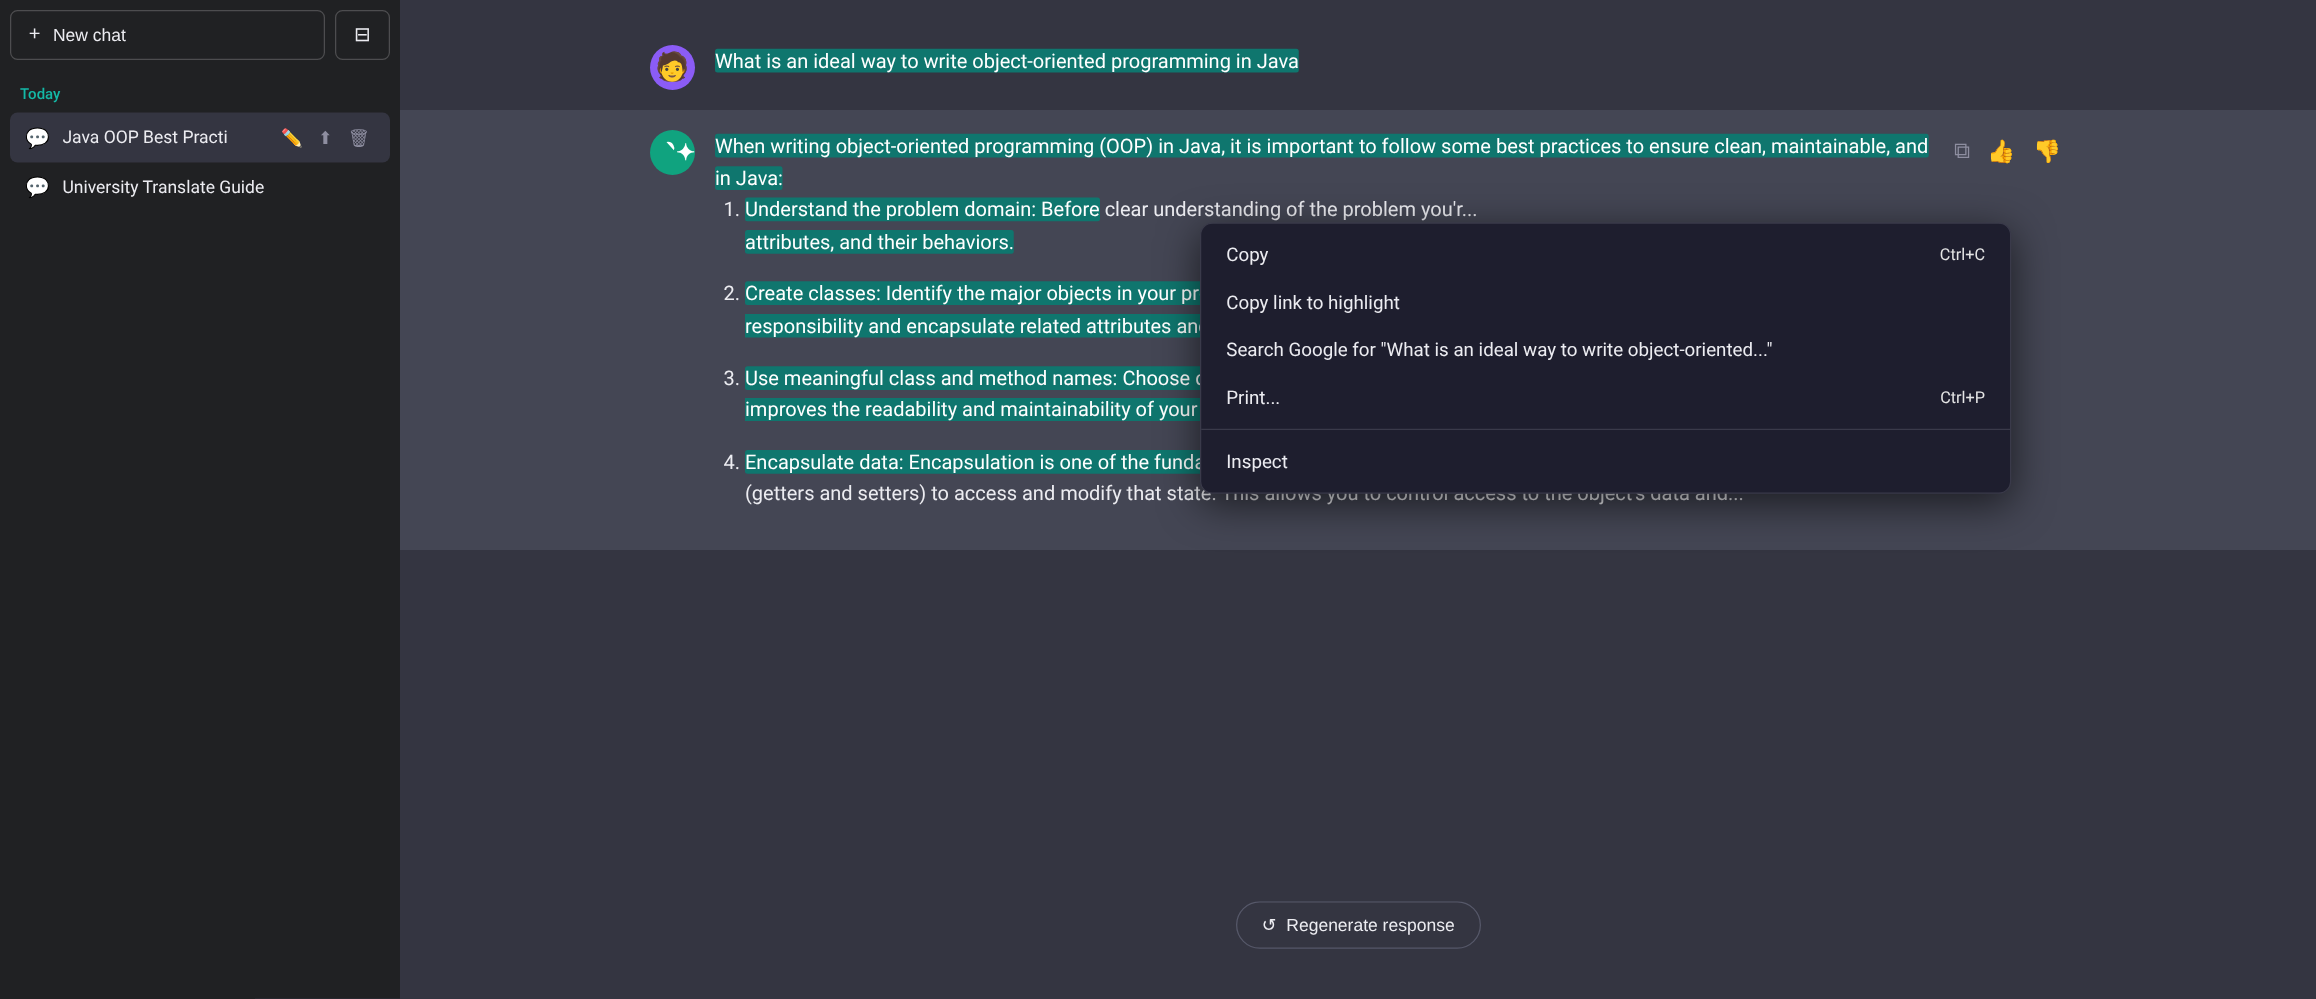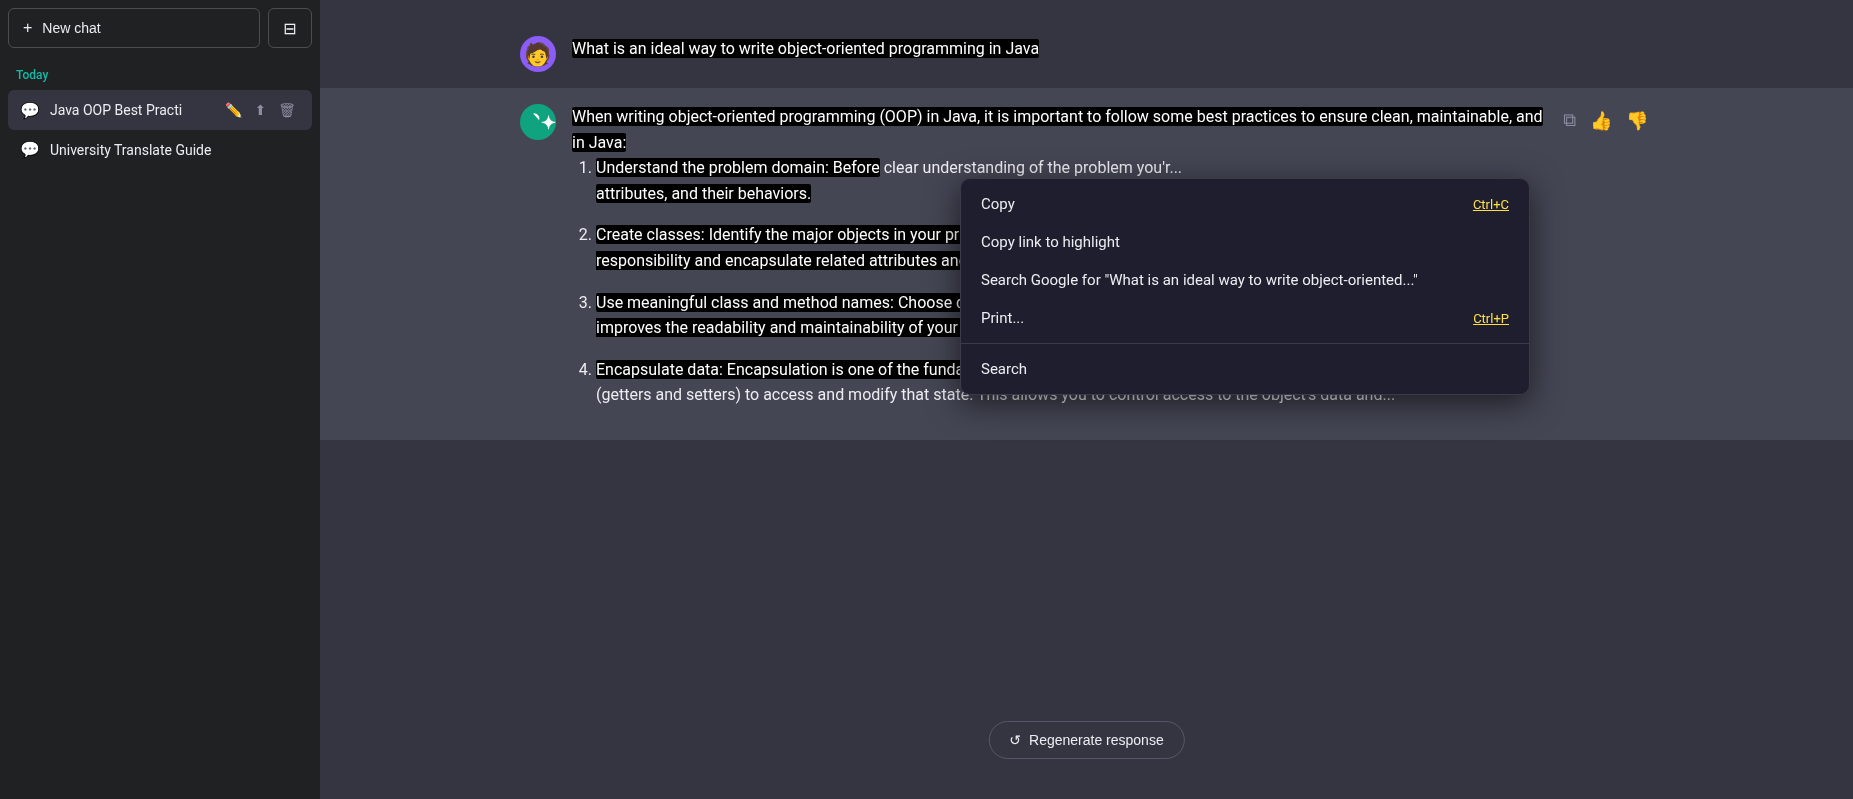--- a/index.html
+++ b/index.html
@@ -161,21 +161,21 @@
 
     .message-content {
       flex: 1;
       font-size: 16px;
       line-height: 1.6;
       color: #ececf1;
     }
 
     
     .selected-text {
-      background: #000000;
+      background: #0f766e;
       color: #fff;
       border-radius: 2px;
     }
 
     .msg-action-btn {
       background: transparent;
       border: none;
       color: #8e8ea0;
       cursor: pointer;
       font-size: 18px;
@@ -209,43 +209,42 @@
       margin-bottom: 16px;
       font-size: 16px;
       line-height: 1.6;
     }
 
     
     .context-menu {
       position: fixed;
       top: 178px;
       left: 960px;
-      width: 570px;
+      width: 649px;
       background: #1e1e2e;
       border-radius: 10px;
       box-shadow: 0 8px 32px rgba(0,0,0,0.6);
       z-index: 1000;
       padding: 6px 0;
       border: 1px solid #3a3a4a;
     }
 
     .context-menu-item {
       display: flex;
       align-items: center;
       justify-content: space-between;
       padding: 10px 20px;
       cursor: pointer;
       font-size: 15px;
       color: #ececf1;
     }
 
     .context-menu-shortcut {
-      color: #fde047;
+      color: #e5e5e5;
       font-size: 13px;
-      text-decoration: underline;
     }
 
     .context-menu-separator {
       height: 1px;
       background: #3a3a4a;
       margin: 6px 0;
     }
 
     
     .regenerate-btn {
@@ -371,21 +370,21 @@
     </div>
     <div class="context-menu-item">
       <span>Search Google for "What is an ideal way to write object-oriented..."</span>
     </div>
     <div class="context-menu-item">
       <span>Print...</span>
       <span class="context-menu-shortcut">Ctrl+P</span>
     </div>
     <div class="context-menu-separator"></div>
     <div class="context-menu-item">
-      <span>Search</span>
+      <span>Inspect</span>
     </div>
   </div>
 
   <button class="regenerate-btn">
     <span>↺</span>
     <span>Regenerate response</span>
   </button>
 
 </div>
 

